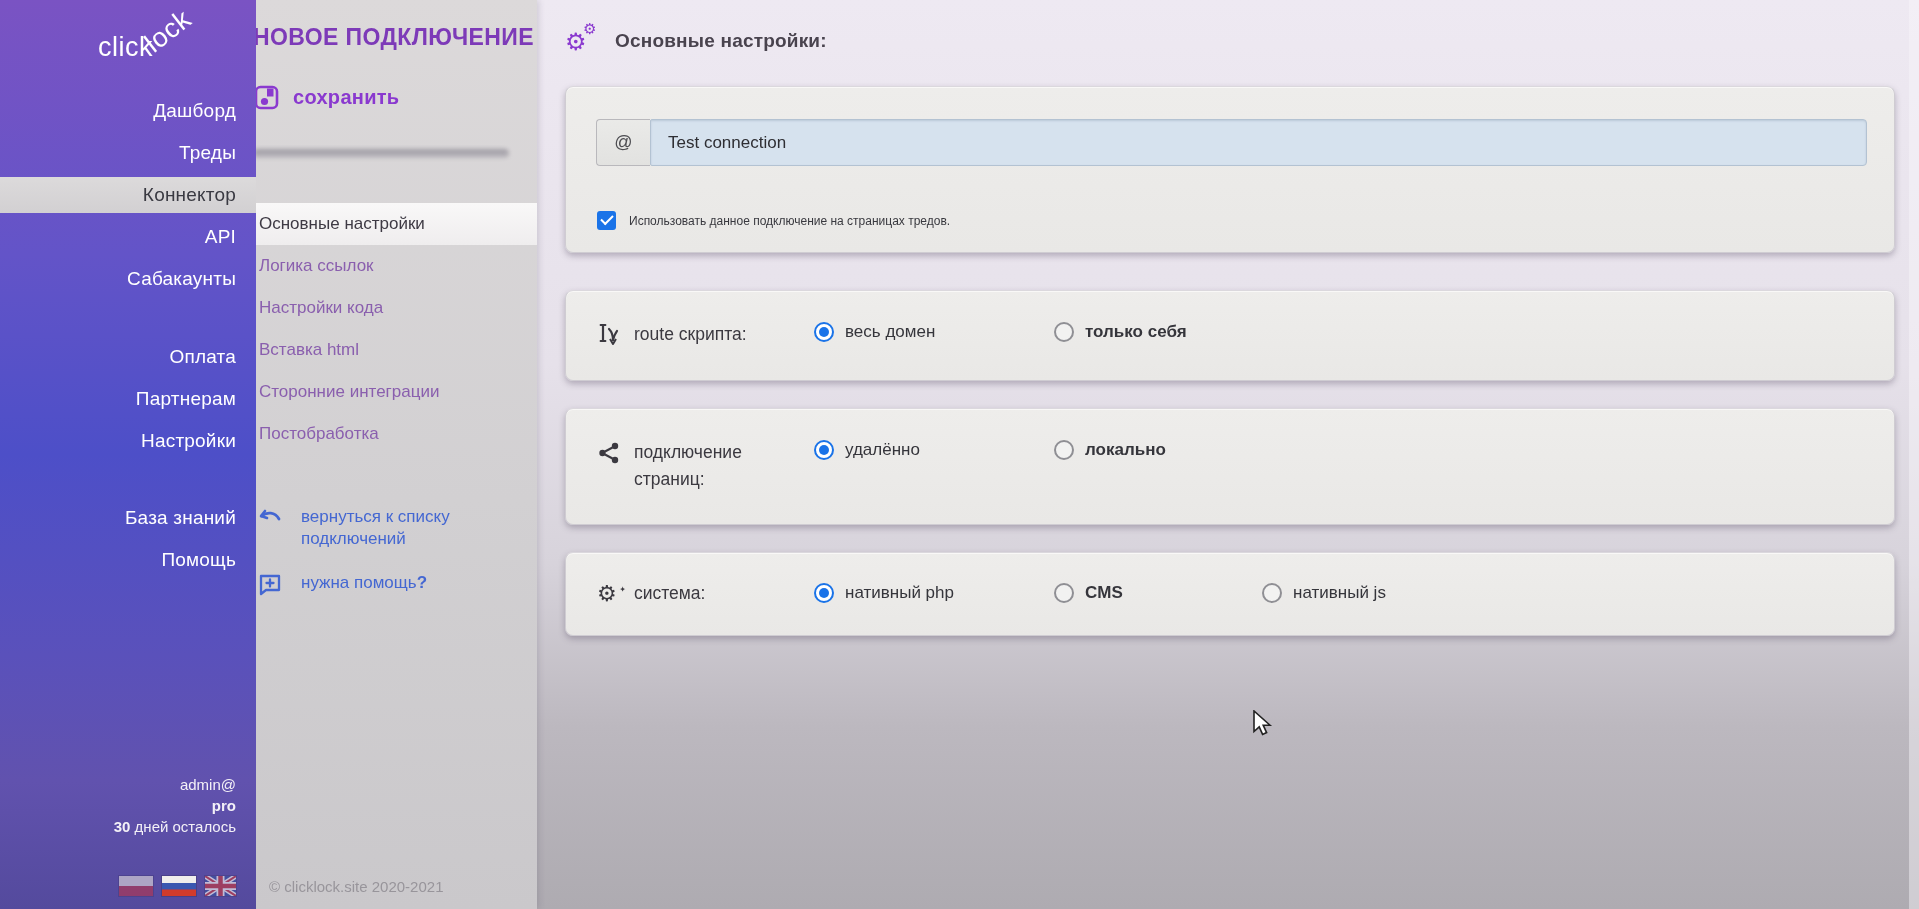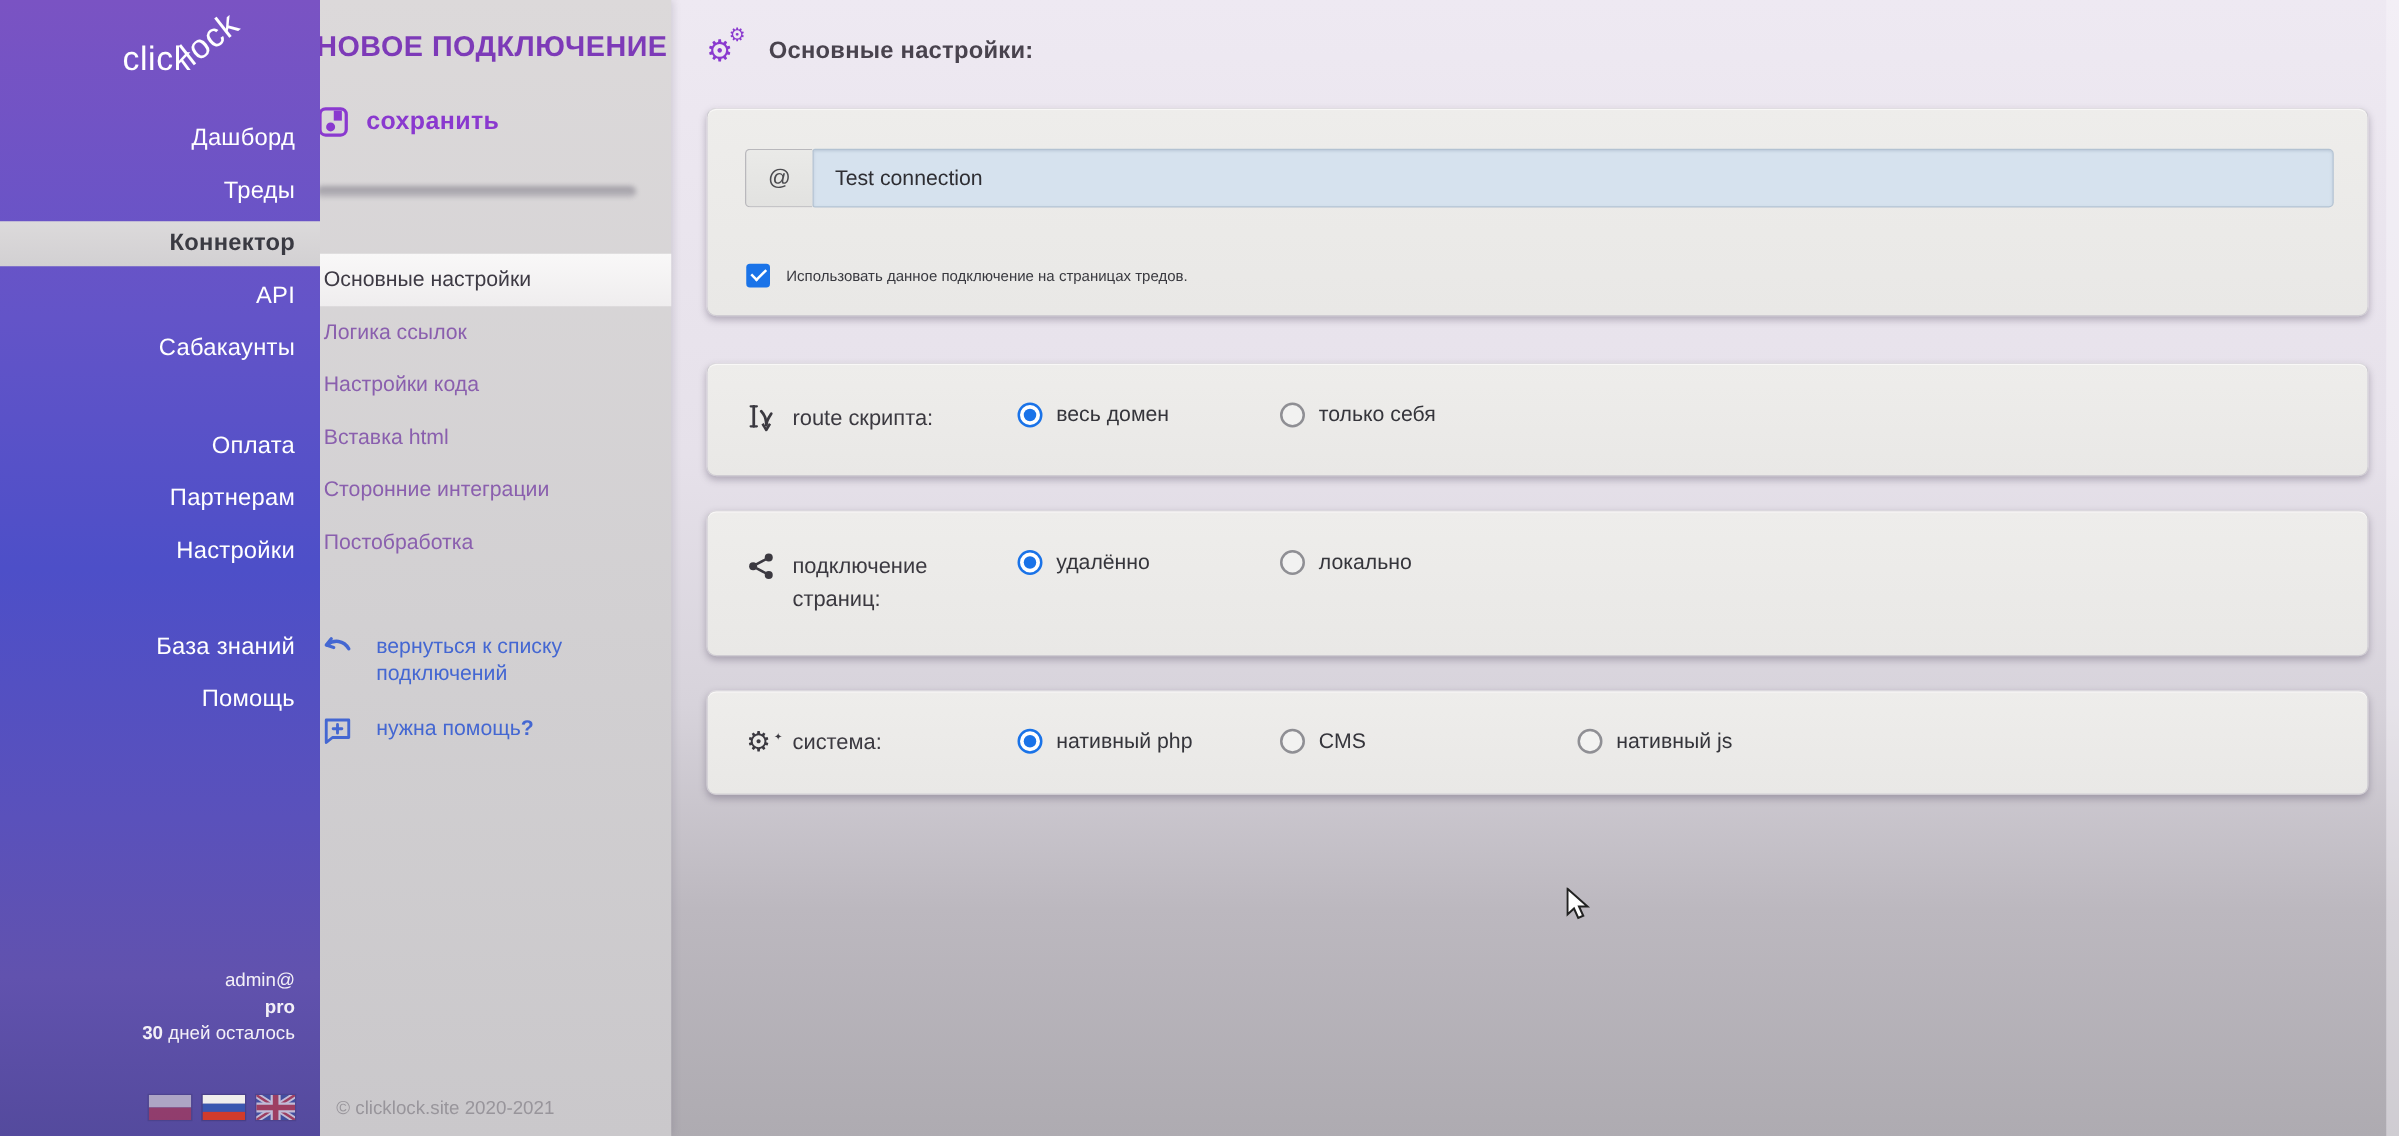--- a/index.html
+++ b/index.html
@@ -16,21 +16,21 @@
   }
   .logo{position:absolute;top:14px;left:98px;width:120px;height:60px;color:#fff;}
   .logo .l1{position:absolute;left:0;top:18px;font-size:27px;font-weight:500;letter-spacing:.5px;}
   .logo .l2{position:absolute;left:60px;top:14px;font-size:27px;font-weight:500;letter-spacing:.5px;
             transform:rotate(-38deg);transform-origin:left bottom;display:inline-block;}
   .nav{position:absolute;top:90px;left:0;width:100%;}
   .nav-item{height:42px;line-height:42px;text-align:right;padding-right:20px;
             font-size:19px;font-weight:500;letter-spacing:.2px;cursor:pointer;padding-left:10px;}
   .nav-item.gap1{margin-top:36px;}
   .nav-item.gap2{margin-top:35px;}
-  .nav-item.active{background:linear-gradient(180deg,#dcdadb,#d2d0d2);color:#3a3a42;height:36px;line-height:36px;margin:3px 0;font-weight:bold;}
+  .nav-item.active{background:linear-gradient(180deg,#dcdadb,#d2d0d2);color:#3a3a42;height:36px;line-height:36px;margin:3px 0;}
   .user-info{position:absolute;right:20px;top:774px;text-align:right;font-size:15px;line-height:21px;color:#f3f0f7;}
   .user-info .plan{font-weight:700;}
   .user-info b{font-weight:700;}
   .flags{position:absolute;top:876px;right:20px;display:flex;gap:9px;align-items:center;}
   .flag{display:block;height:20px;box-shadow:0 0 0 1px rgba(0,0,0,.15);}
   .flag svg{display:block;}
   .flag.dim{opacity:.72;}
   
   .panel{
     position:absolute;left:225px;top:0;width:312px;height:909px;z-index:2;
@@ -82,21 +82,21 @@
   .row-label .ric{flex:0 0 26px;padding-top:1px;}
   .row-label .rtxt{font-size:17.5px;line-height:27px;}
   .card2 .row-label{top:30px;align-items:center;}
   .card3 .row-label{top:30px;width:200px;}
   .card4 .row-label{top:27px;align-items:center;}
   .gear-glyph{font-size:22px;line-height:22px;color:#3b3940;position:relative;}
   .gear-glyph .spark{position:absolute;right:-3px;top:-3px;font-size:8px;}
   .opt{position:absolute;display:flex;align-items:center;gap:11px;}
   .card2 .opt, .card3 .opt{top:31px;}
   .card4 .opt{top:30px;}
-  .opt.c1{left:248px;justify-content:center;} .opt.c2{left:458px;} .opt.c3{left:696px;}
+  .opt.c1{left:248px;justify-content:center;} .opt.c2{left:488px;font-weight:bold;} .opt.c3{left:696px;}
   .radio{width:20px;height:20px;border-radius:50%;box-sizing:border-box;flex:0 0 20px;cursor:pointer;}
   .radio.off{border:2px solid #8f8f94;background:#f2f2f1;}
   .radio.on{border:2px solid #1a73e8;background:#fff;position:relative;}
   .radio.on::after{content:"";position:absolute;left:3px;top:3px;width:10px;height:10px;border-radius:50%;background:#1a73e8;}
   .opt-label{font-size:17px;color:#35353b;}
   .cursor{position:absolute;left:1253px;top:710px;z-index:9;}
   .edge-strip{position:absolute;right:0;top:0;width:10px;height:100%;background:rgba(248,246,250,.45);}
   svg{display:block;}
 </style>
 </head>

